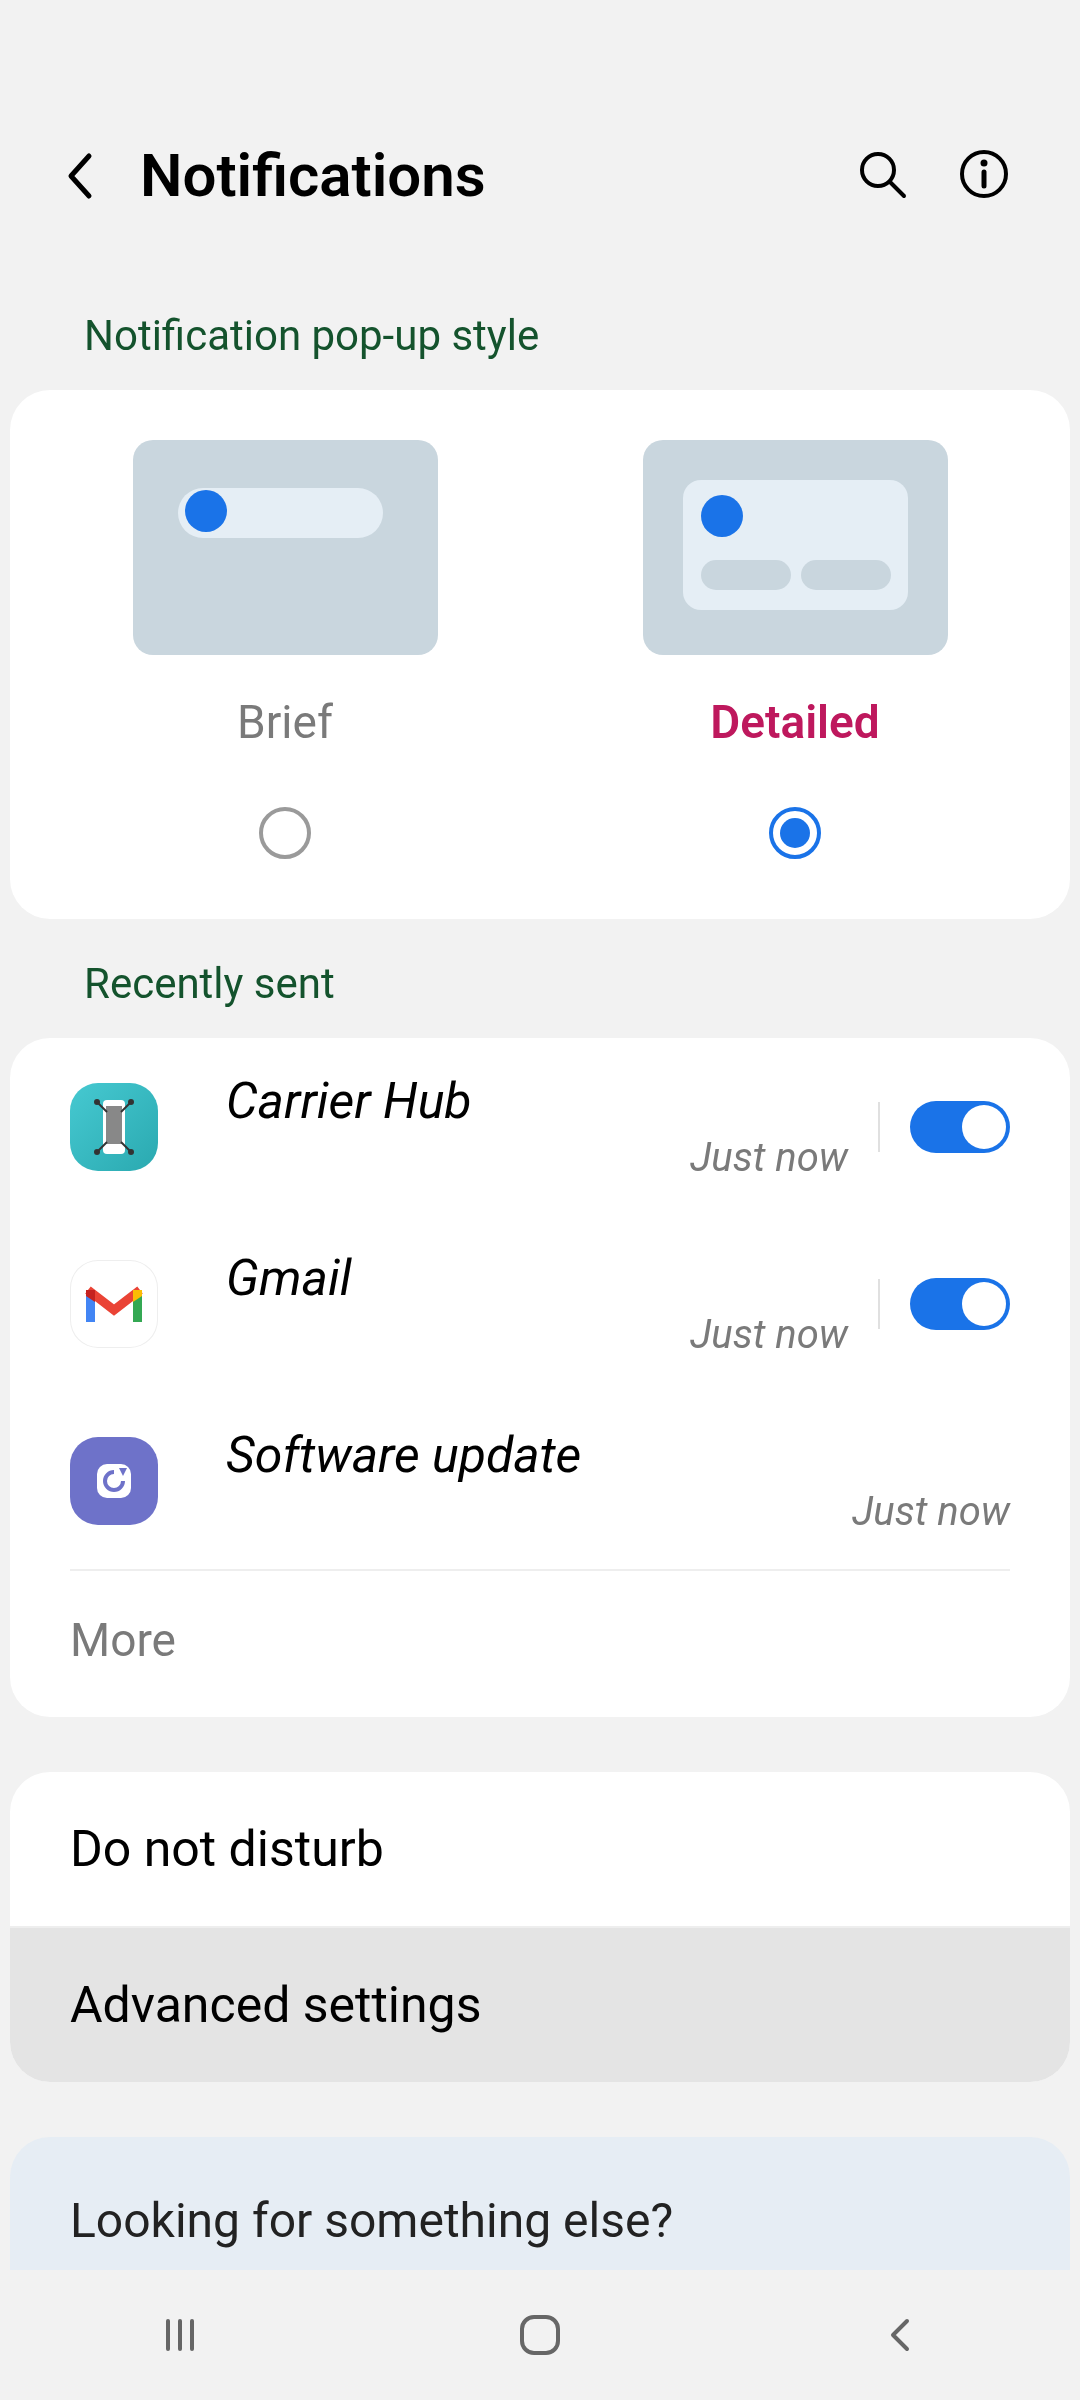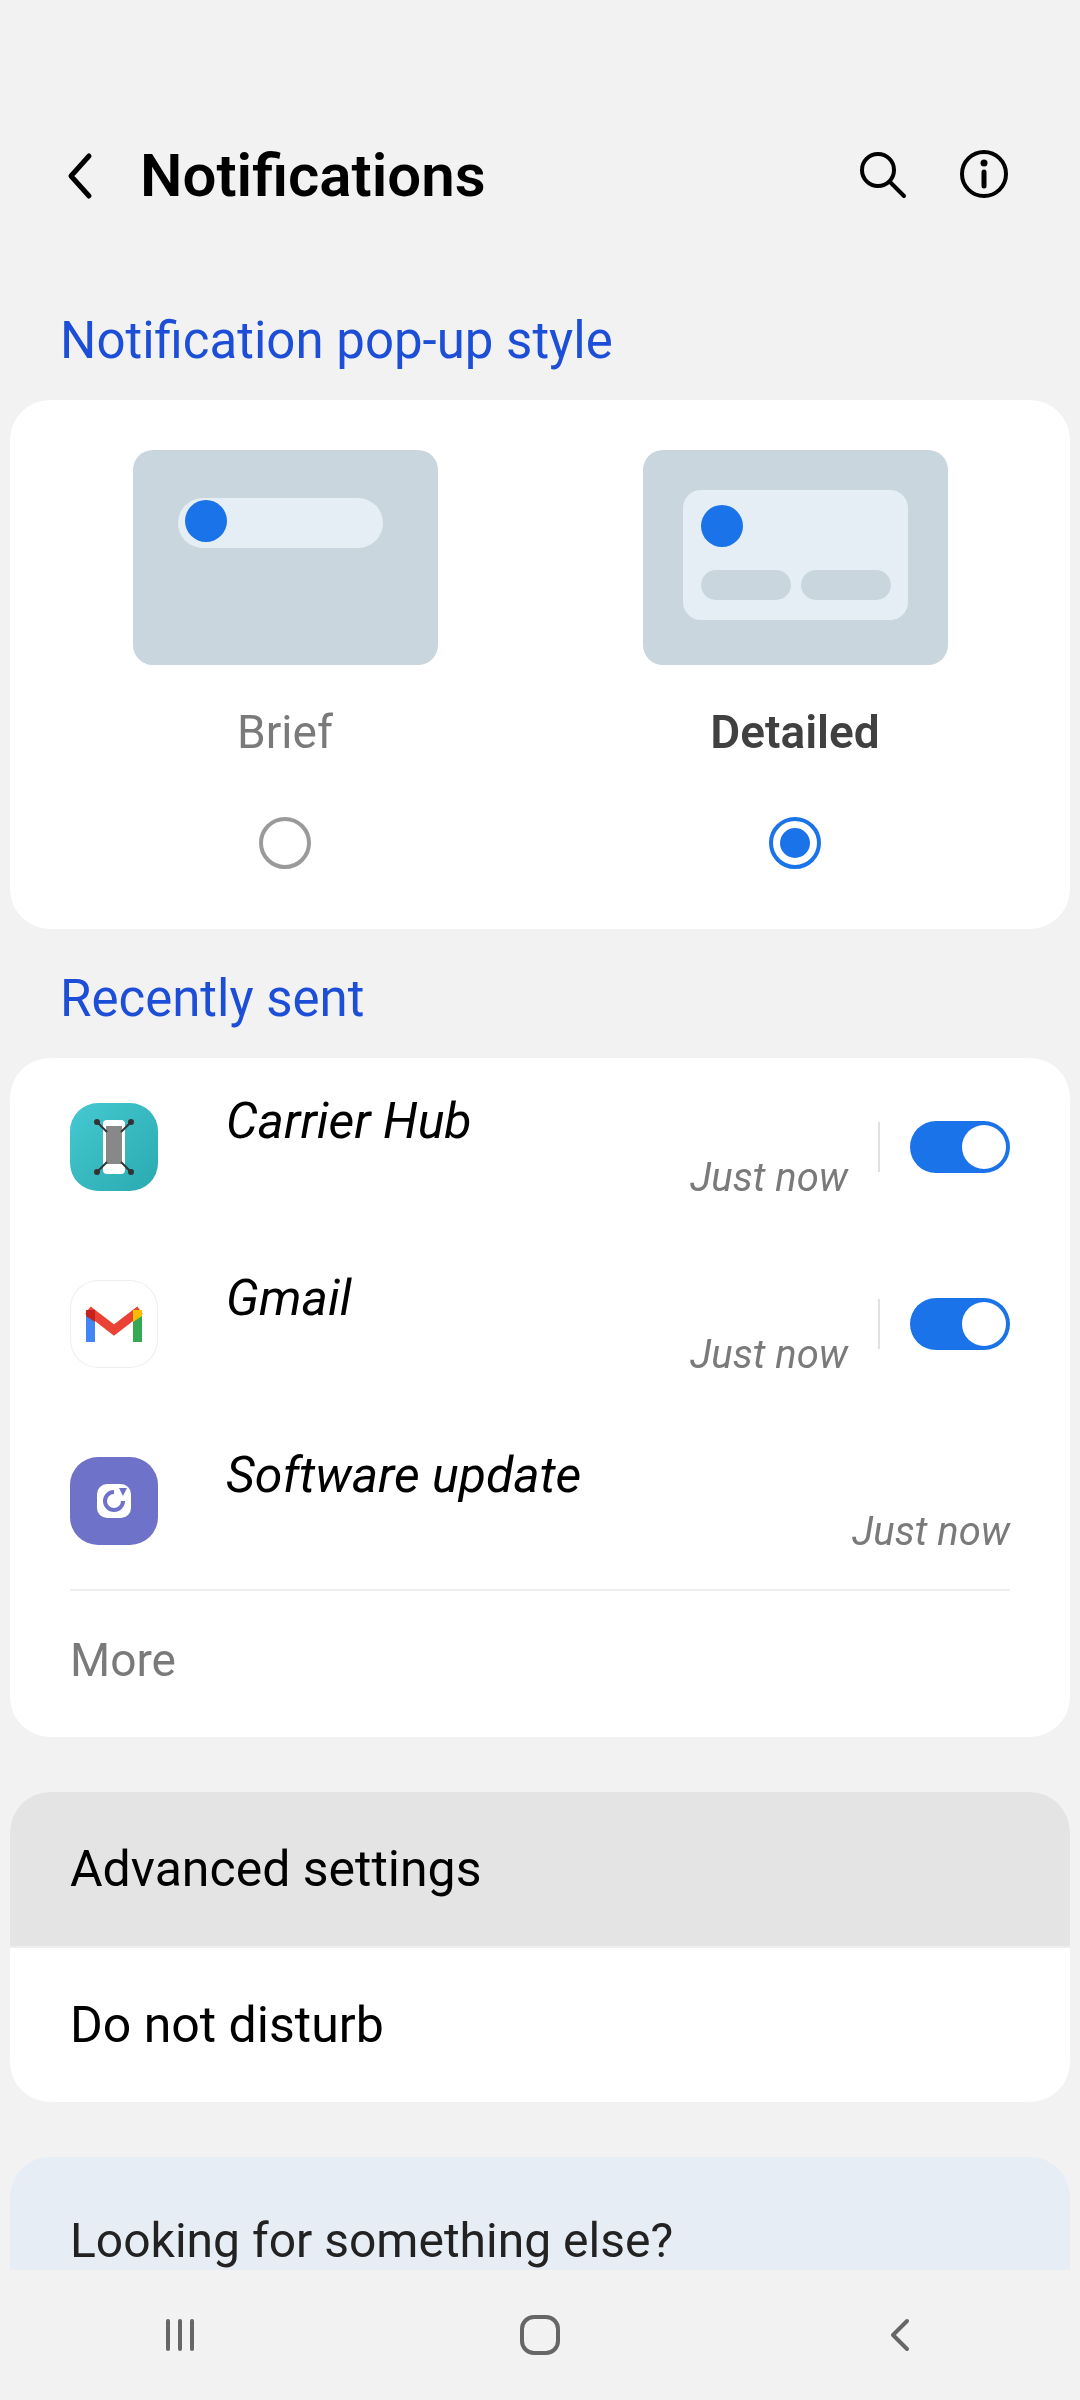--- a/index.html
+++ b/index.html
@@ -13,21 +13,21 @@
   }
   .header {
     display: flex;
     align-items: center;
     padding: 140px 60px 60px 60px;
   }
   .back-btn { width: 40px; height: 40px; display:flex; align-items:center; justify-content:center; }
   .page-title { font-size: 60px; font-weight: 600; margin-left: 40px; flex:1; color:#000; }
   .header-icons { display:flex; gap: 50px; align-items:center; margin-right: 10px; }
 
-  .section-label { font-size: 51px; color:#1d4ed8; padding: 40px 60px 30px 60px; }
+  .section-label { font-size: 42px; color:#14532d; padding: 40px 60px 30px 60px; margin-left: 24px; }
 
   .card { background:#fff; border-radius: 40px; margin: 0 10px; }
 
   .popup-card { padding: 50px 40px 60px 40px; display:flex; gap:40px; }
   .popup-opt { flex:1; display:flex; flex-direction:column; align-items:center; }
   .preview {
     width: 305px; height: 215px; background:#c9d6de; border-radius: 20px;
     position:relative;
   }
   .brief-pill {
@@ -48,21 +48,21 @@
   }
   .det-bar1 {
     position:absolute; top:120px; left:58px; width:90px; height:30px;
     background:#c9d6de; border-radius:15px;
   }
   .det-bar2 {
     position:absolute; top:120px; left:158px; width:90px; height:30px;
     background:#c9d6de; border-radius:15px;
   }
   .opt-label { font-size: 46px; margin-top: 40px; color:#7a7a7a; }
-  .opt-label.selected { color:#404040; font-weight:600; }
+  .opt-label.selected { color:#be185d; font-weight:600; }
   .radio {
     width:52px; height:52px; border-radius:50%; border:4px solid #9a9a9a;
     margin-top: 58px; position:relative;
   }
   .radio.selected { border-color:#1a73e8; }
   .radio.selected::after {
     content:""; position:absolute; top:50%; left:50%; transform:translate(-50%,-50%);
     width:30px; height:30px; background:#1a73e8; border-radius:50%;
   }
 
@@ -212,22 +212,22 @@
     <div class="app-info">
       <div class="app-name">Software update</div>
       <div class="app-time">Just now</div>
     </div>
   </div>
 
   <div class="more-row">More</div>
 </div>
 
 <div class="card simple-card">
+  <div class="simple-row">Do not disturb</div>
   <div class="simple-row pressed">Advanced settings</div>
-  <div class="simple-row">Do not disturb</div>
 </div>
 
 <div class="footer-card">
   <div class="footer-q">Looking for something else?</div>
   <div class="footer-link">Notification sound</div>
 </div>
 
 <div class="navbar">
   <div class="nav-item">
     <svg width="40" height="40" viewBox="0 0 40 40">

